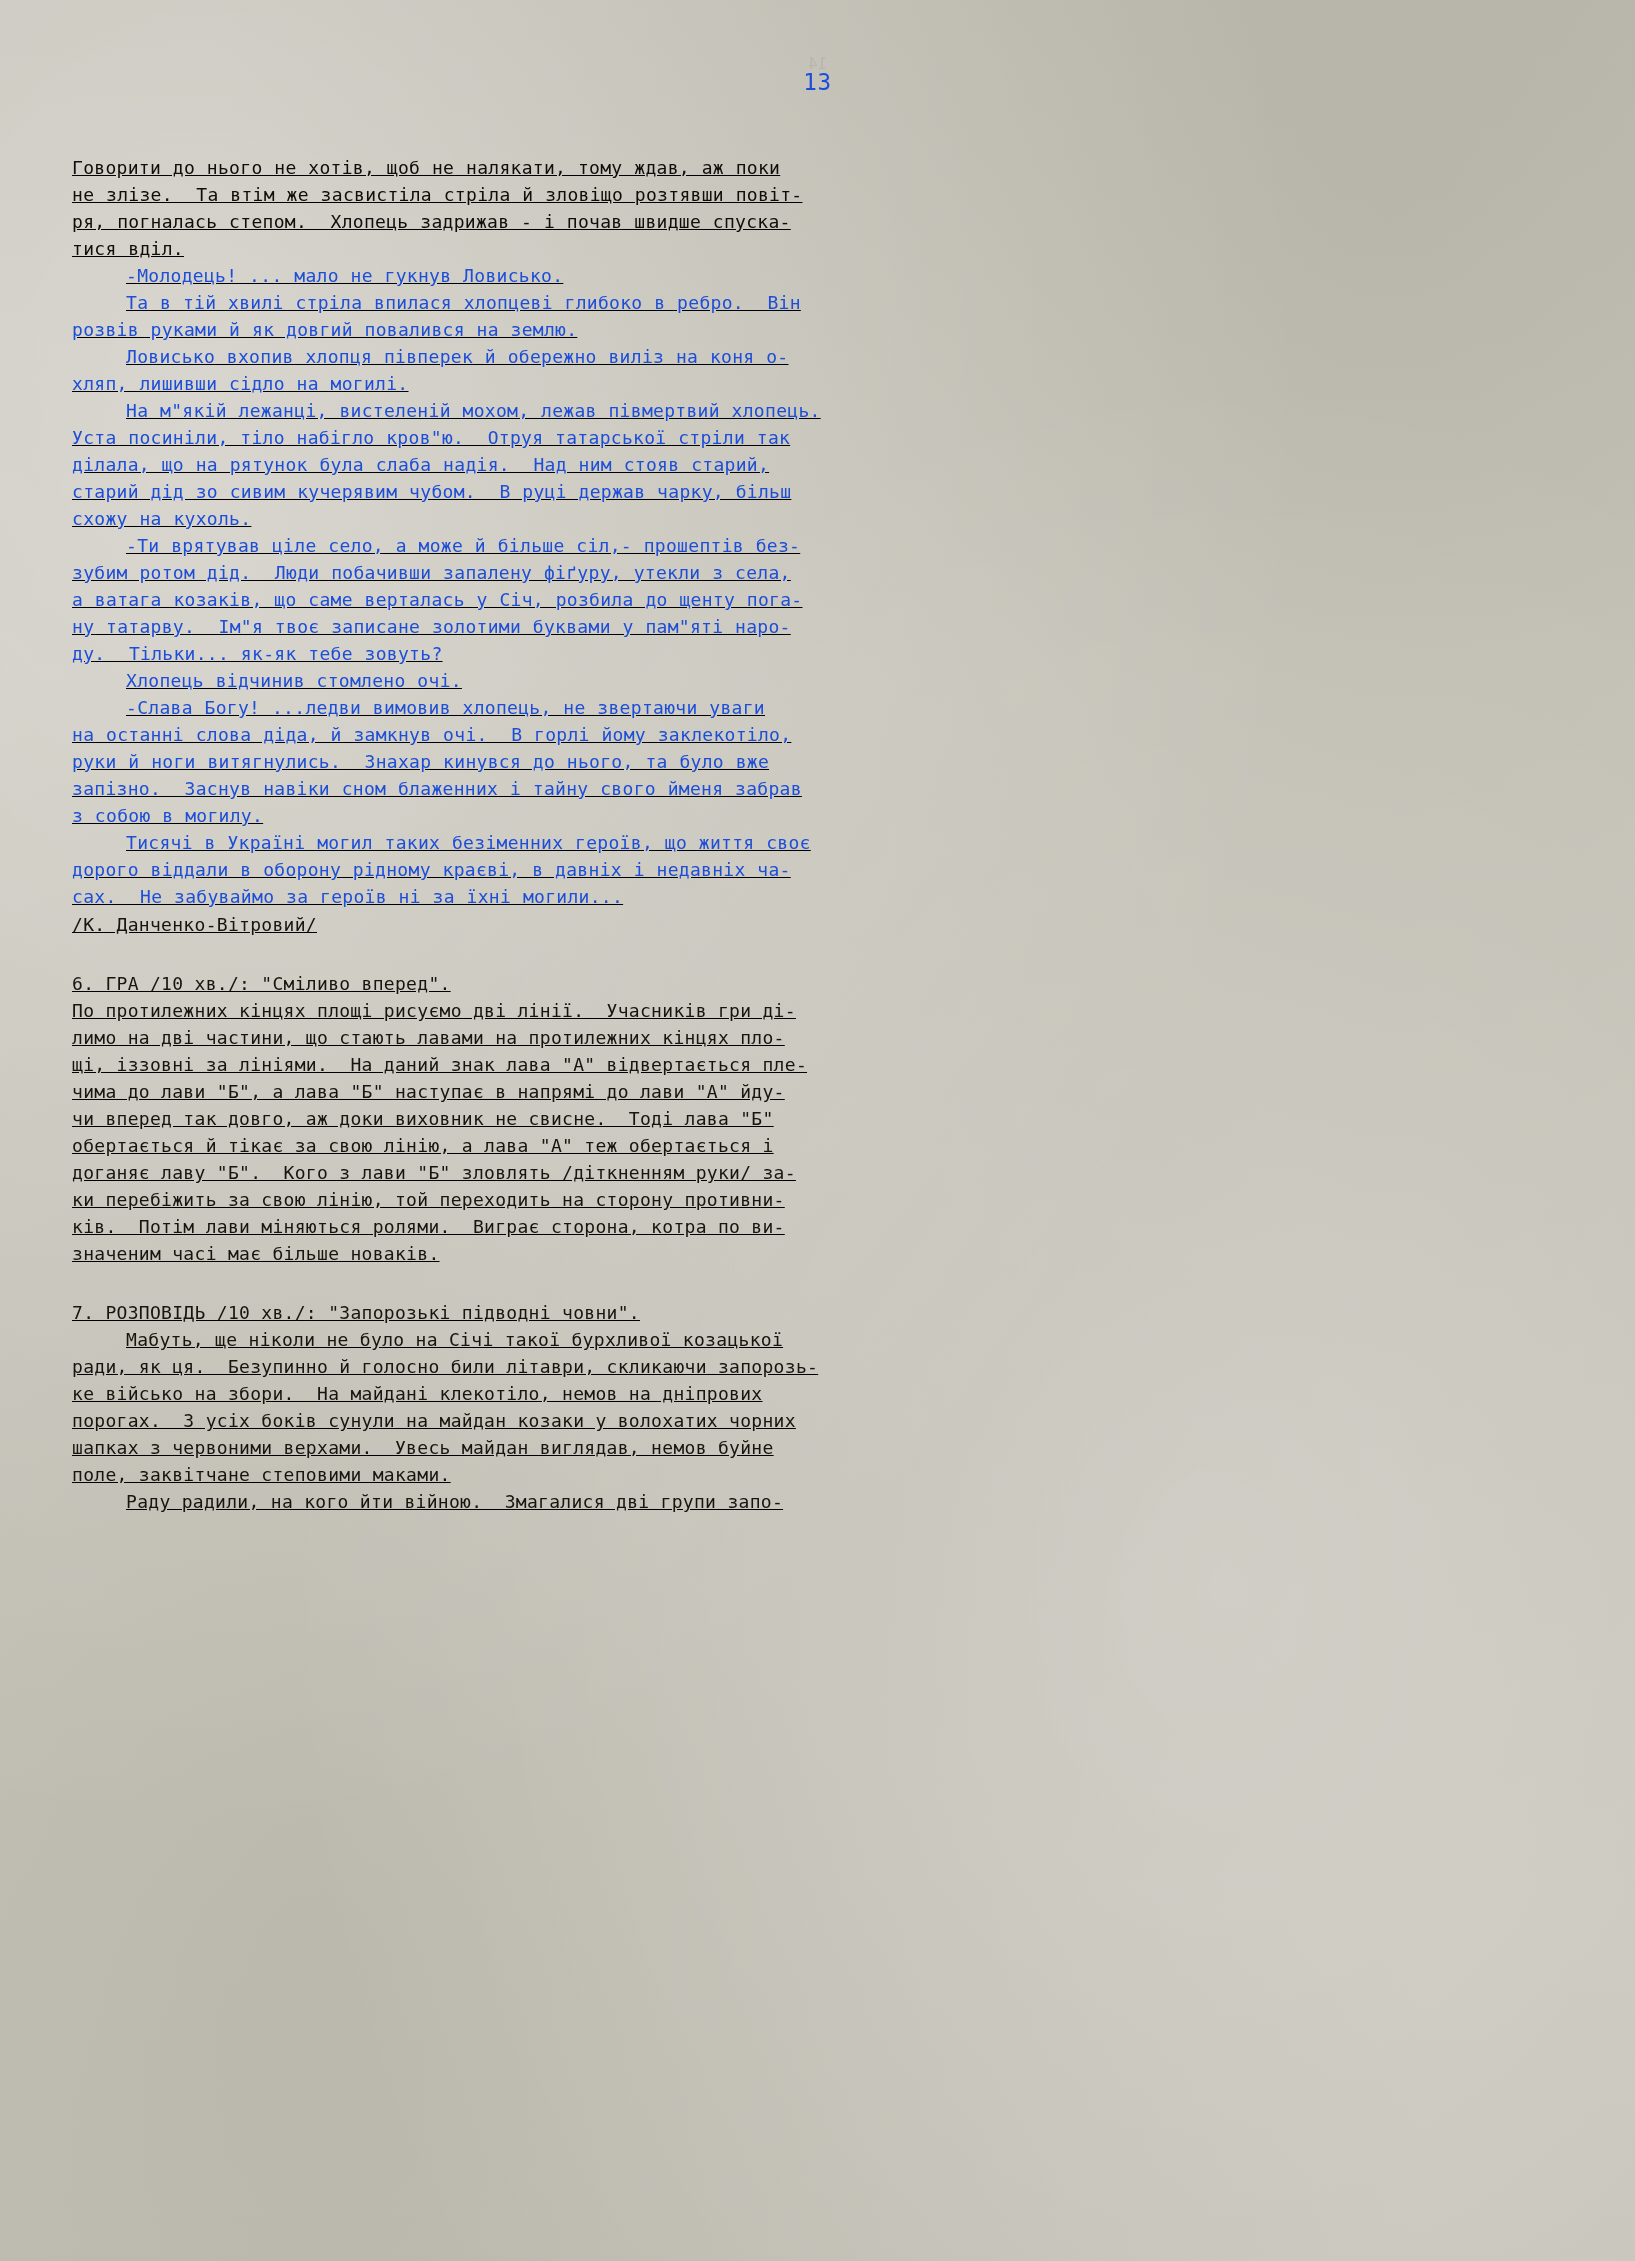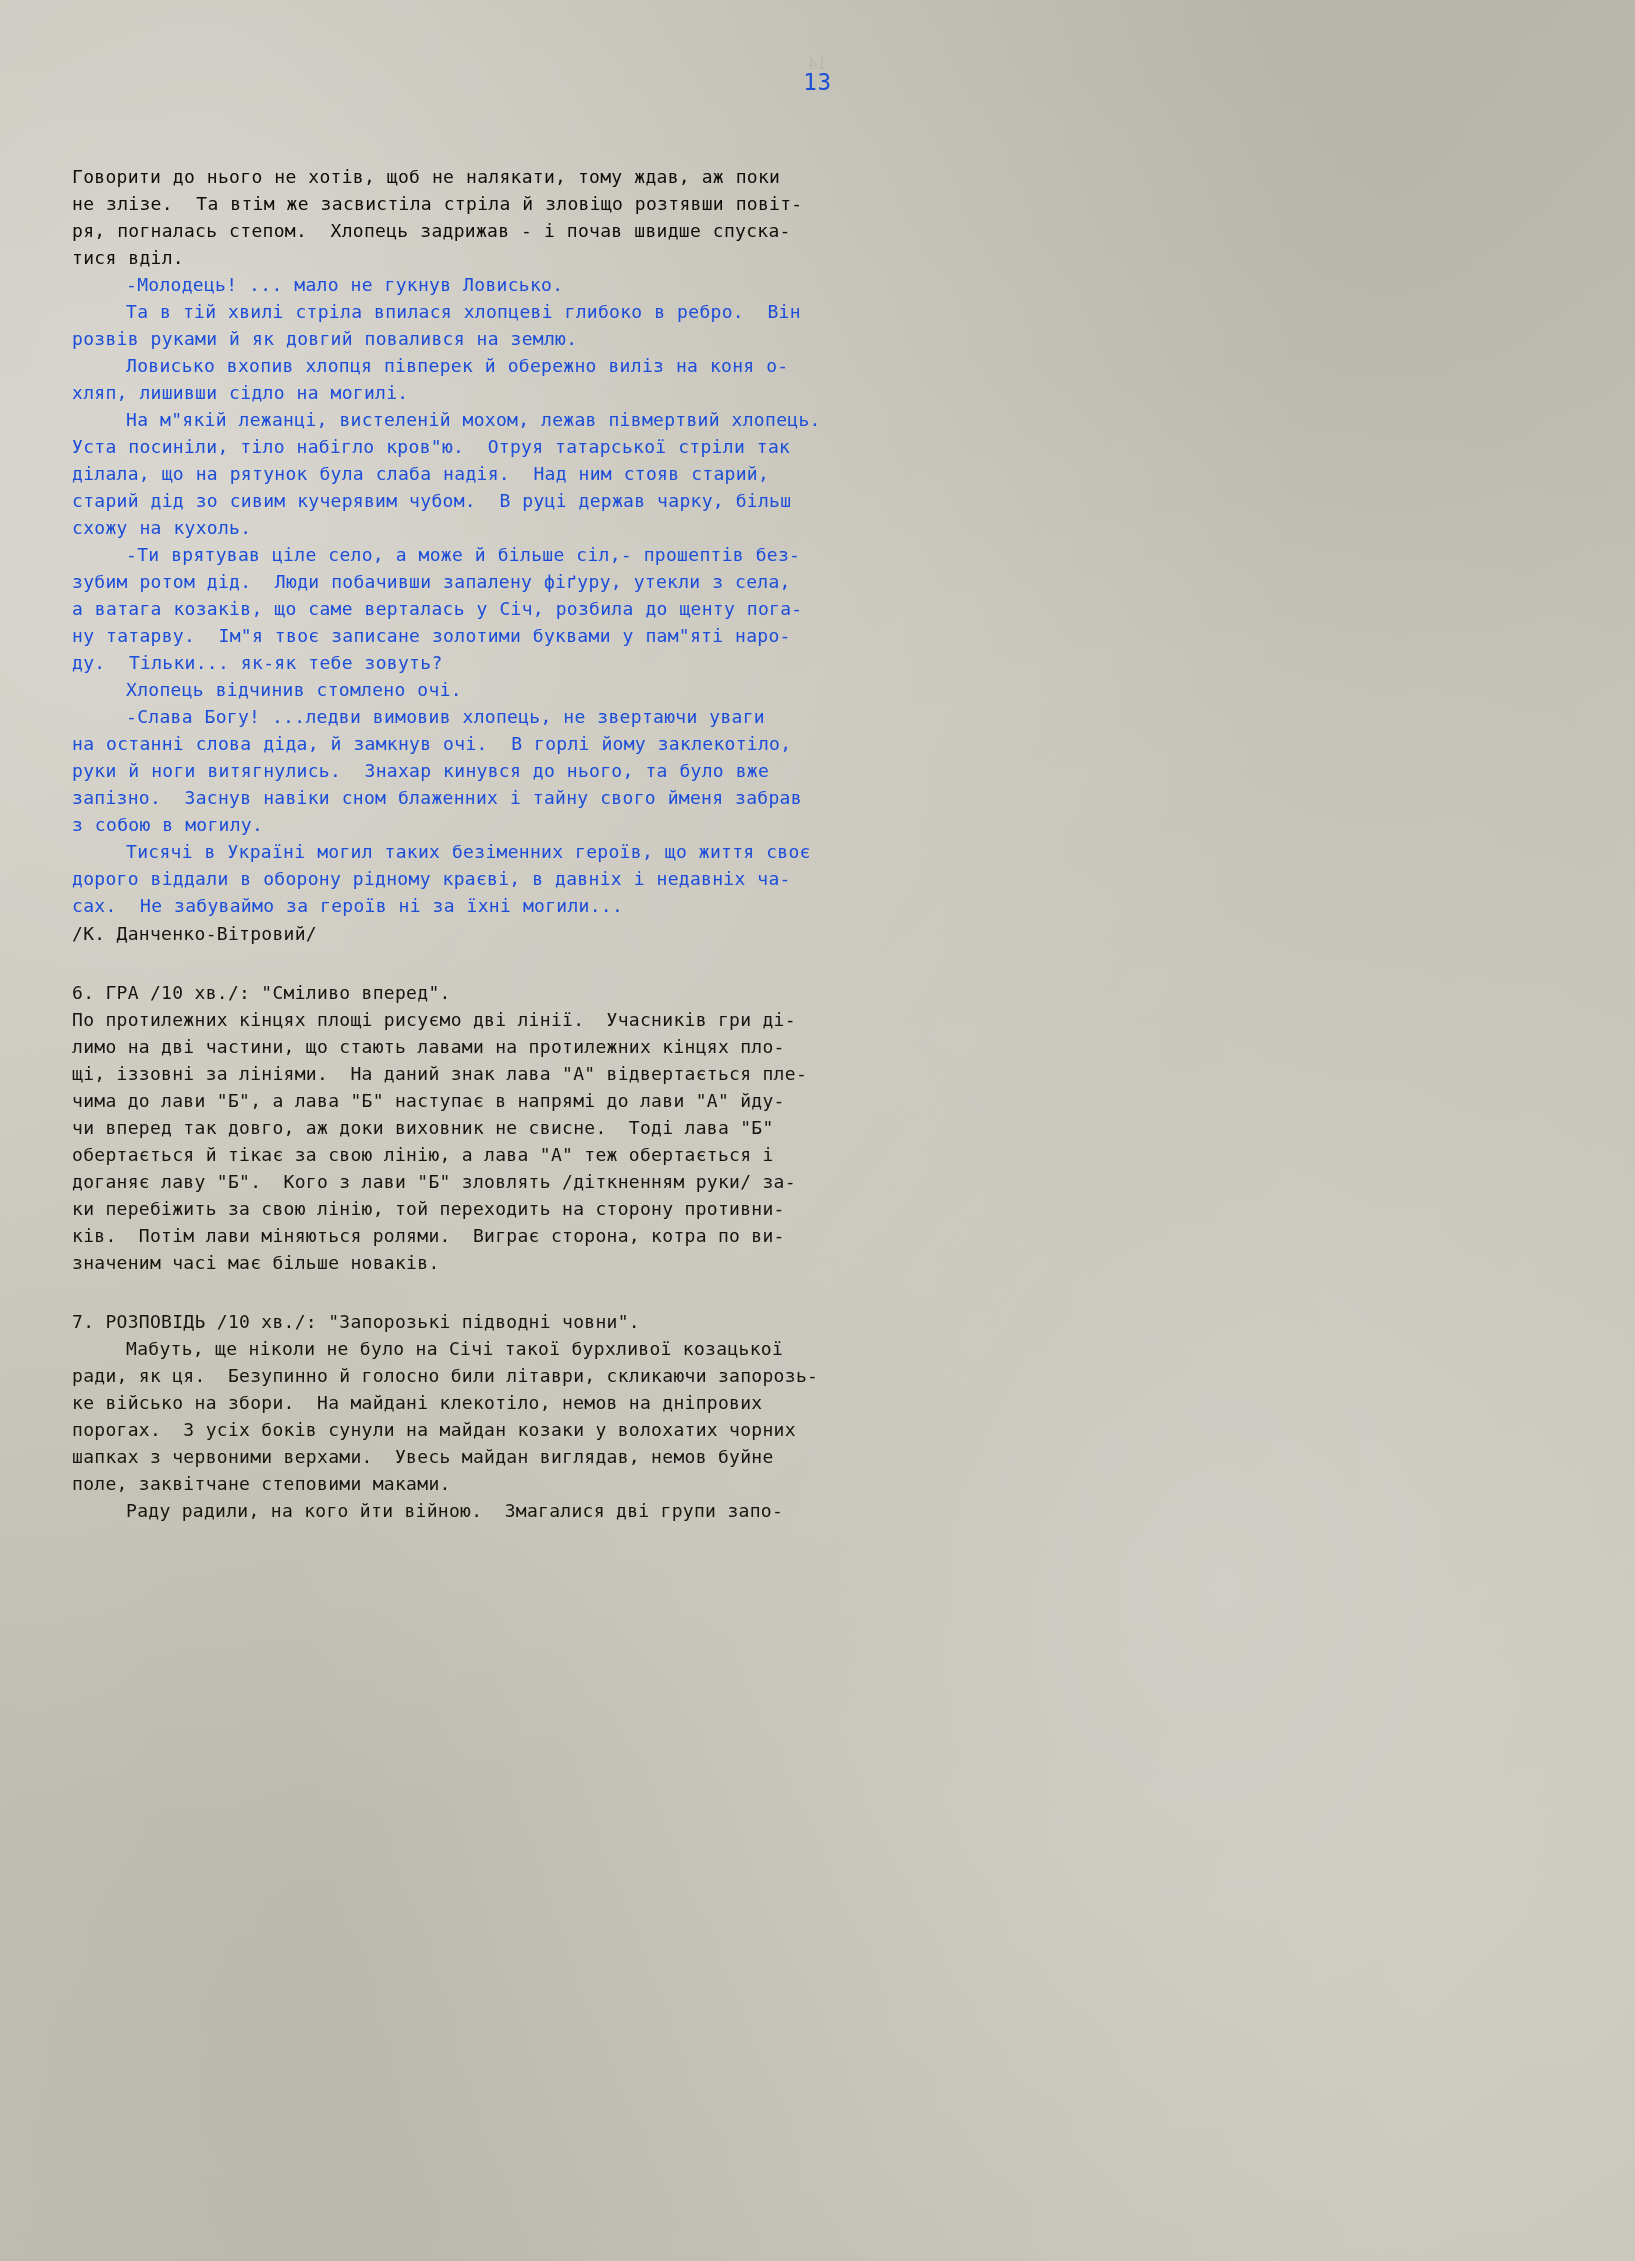--- a/index.html
+++ b/index.html
@@ -52,24 +52,25 @@
     right: 0;
     text-align: center;
     font-size: 22.6px;
     color: #1d4ed8;
     letter-spacing: 0.6px;
     z-index: 4;
     margin-top: 12px;
   }
   .body-text {
     position: absolute;
-    top: 163px;
+    top: 154px;
     left: 72px;
     width: 1492px;
     z-index: 4;
+    text-decoration: underline;
   }
   .para {
     font-size: 18px;
     line-height: 27px;
     color: #1d4ed8;
     letter-spacing: 0.3px;
     white-space: pre-wrap;
     word-spacing: 0.6px;
   }
   .indent {

